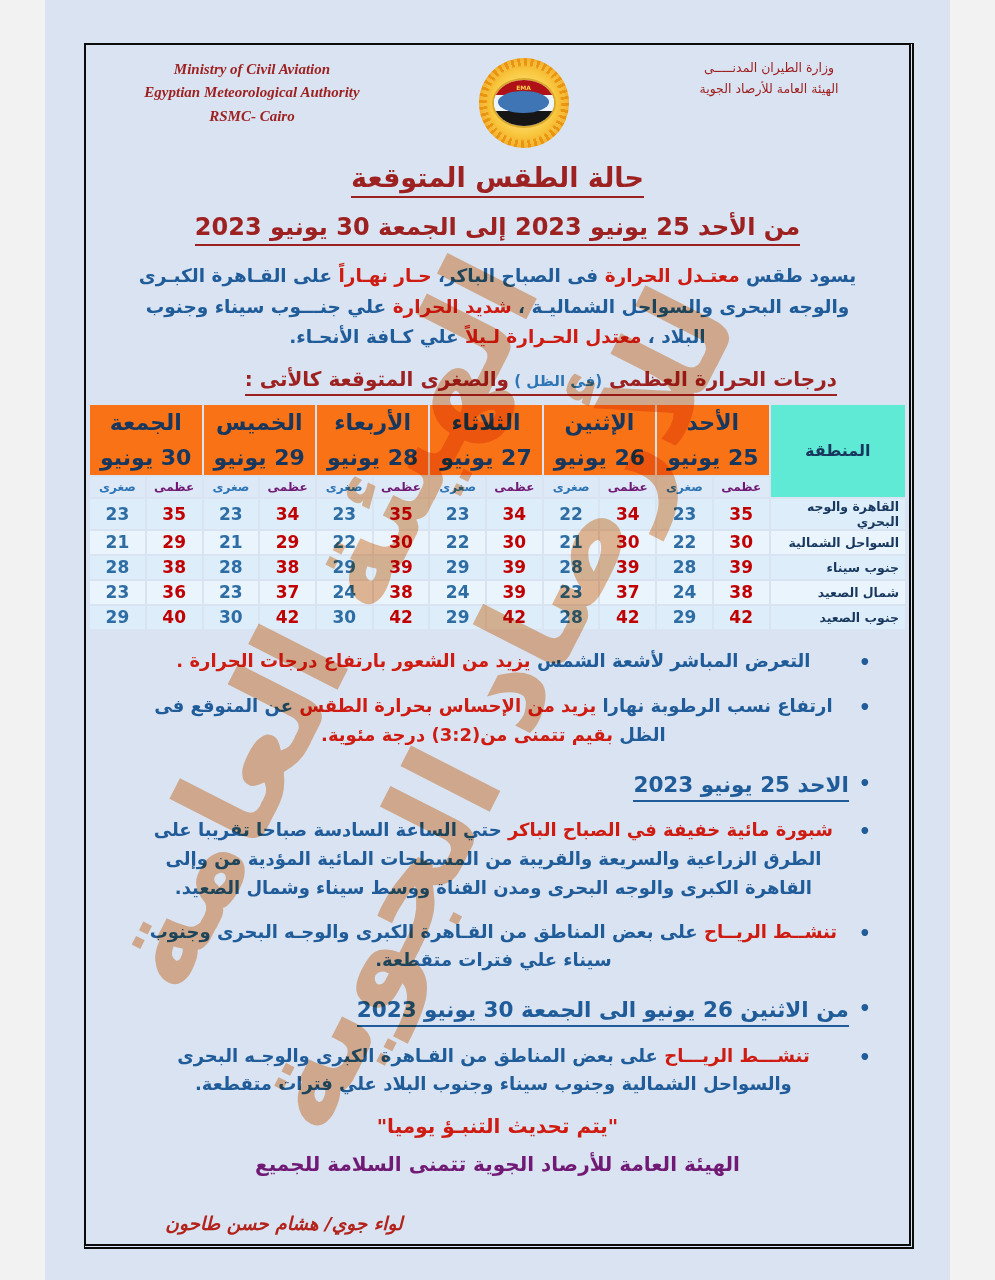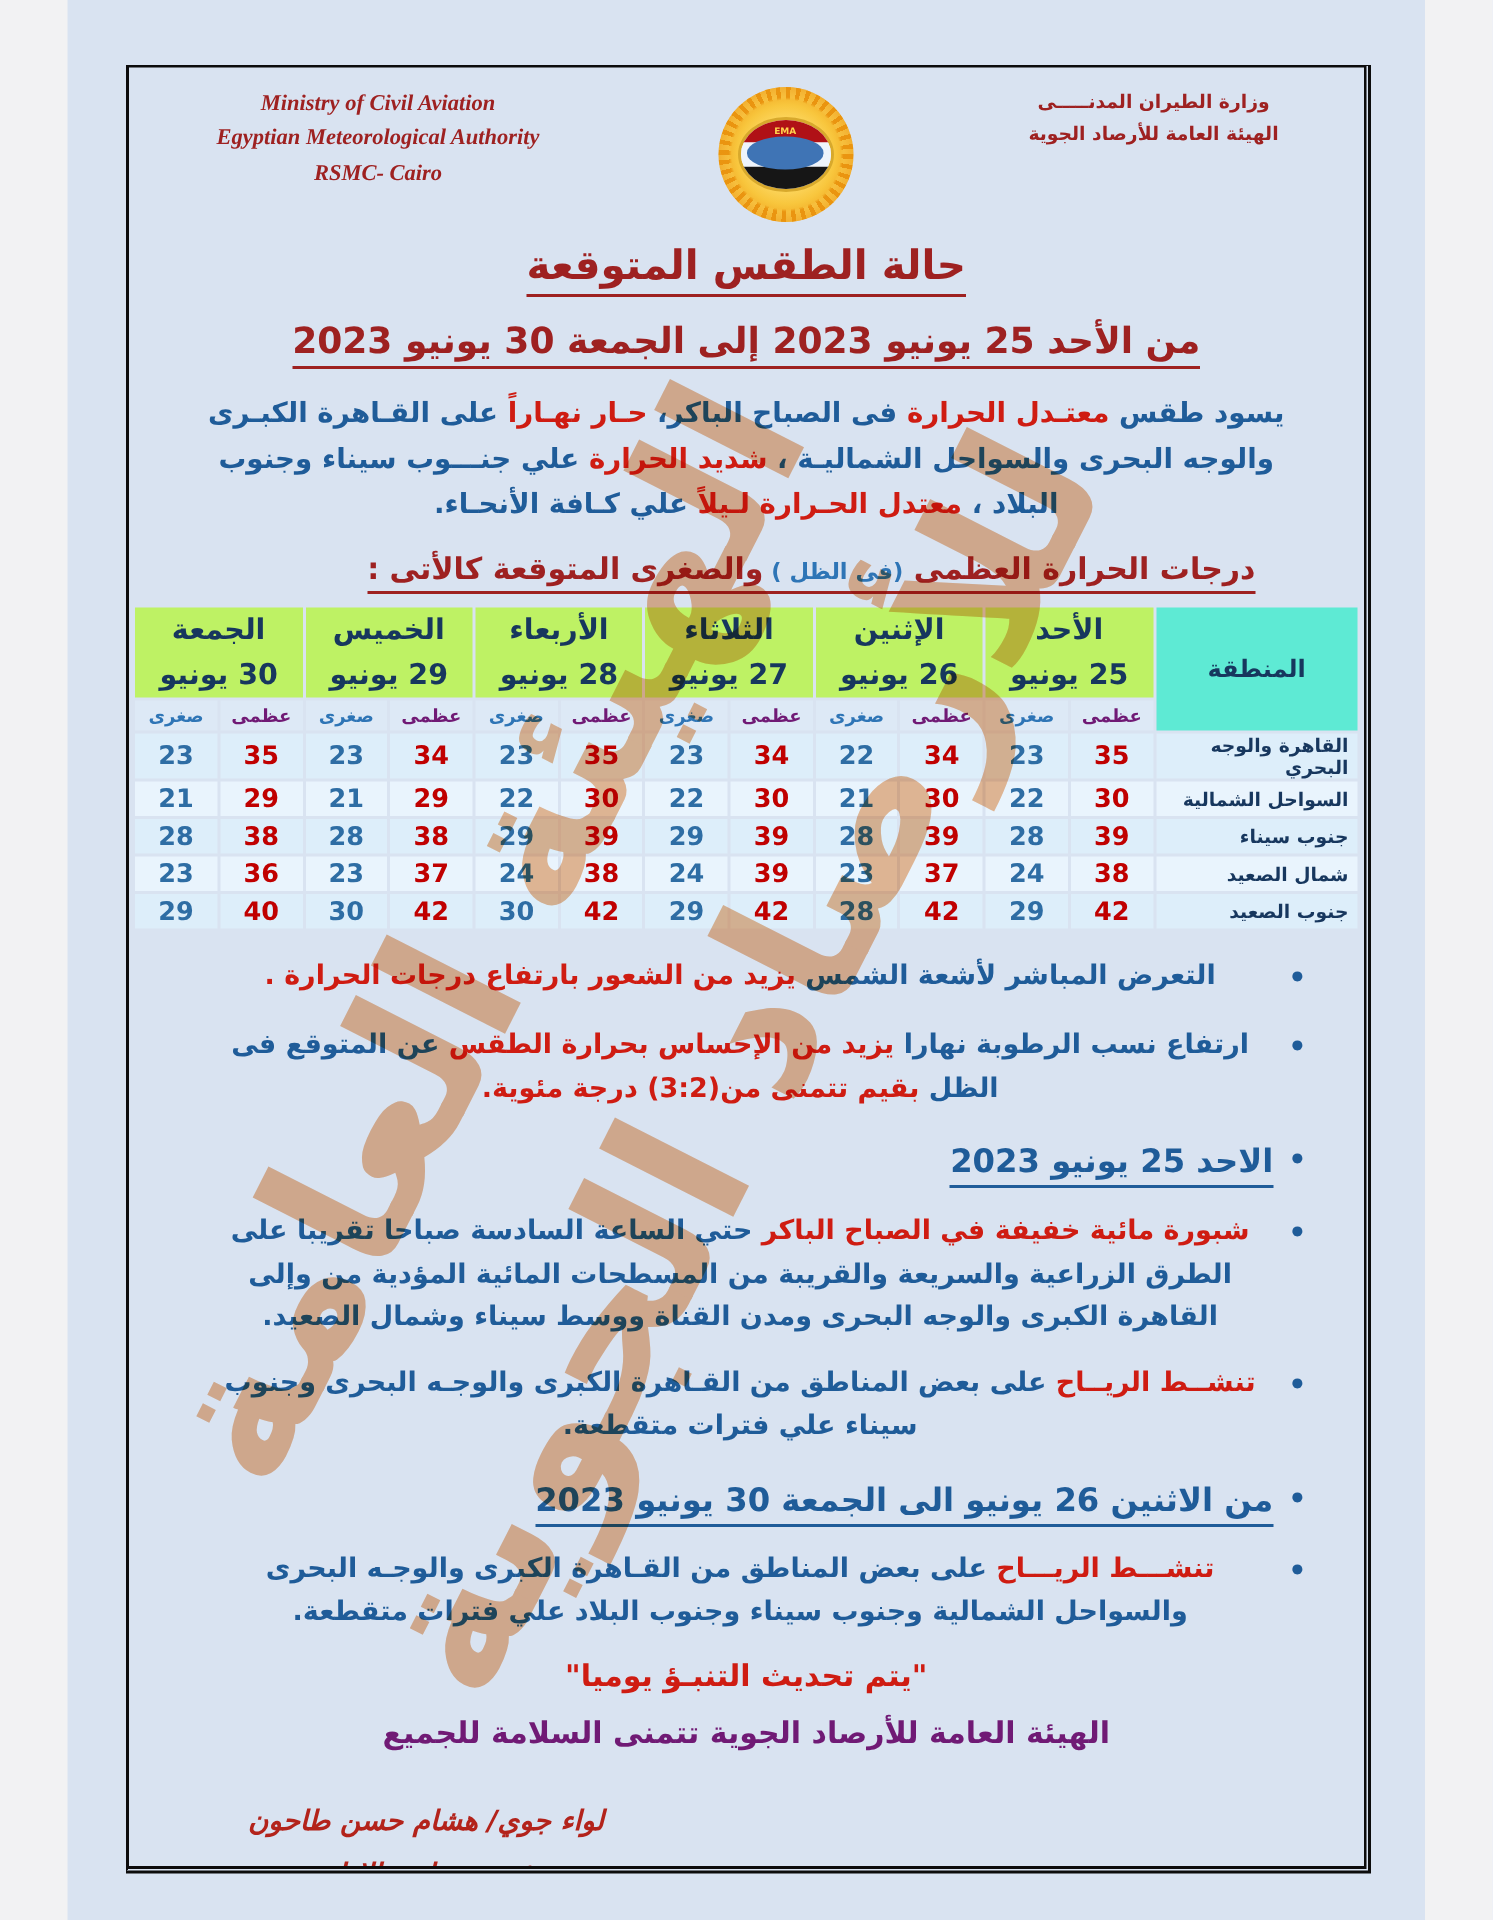--- a/index.html
+++ b/index.html
@@ -12,21 +12,21 @@
   .canvas { position:absolute; left:45px; top:0; width:905px; height:1280px; background:#d9e3f1; }
   .page {
     position:absolute; left:84px; top:43px; width:830px; height:1206px;
     border-top:2px solid #0c0c0c; border-left:2px solid #0c0c0c;
     border-right:5px double #0c0c0c; border-bottom:5px double #0c0c0c;
     overflow:hidden;
   }
   
   .header-row { display:flex; justify-content:space-between; align-items:flex-start; padding:13px 16px 0 16px; }
   .hdr-left  { width:300px; color:#9e2121; font-family:"Liberation Serif", serif; font-style:italic; font-weight:bold; font-size:15px; line-height:1.55; text-align:center; }
-  .hdr-right { width:248px; color:#9e2121; font-weight:bold; font-size:12.5px; line-height:1.65; text-align:center; direction:rtl; }
+  .hdr-right { width:248px; color:#9e2121; font-weight:normal; font-size:12.5px; line-height:1.65; text-align:center; direction:rtl; }
   .logo { position:relative; width:90px; height:90px; flex:0 0 auto; }
   .sun  { position:absolute; inset:0; border-radius:50%;
           background:radial-gradient(circle, #ffe37a 22%, #f8c63d 52%, #ef9f1c 74%, #e9930f 100%); }
   .sun::before { content:""; position:absolute; inset:0; border-radius:50%;
           background:repeating-conic-gradient(rgba(233,147,15,.95) 0deg 4deg, rgba(255,227,122,.18) 4deg 9deg);
           -webkit-mask:radial-gradient(circle, transparent 57%, #000 60%);
           mask:radial-gradient(circle, transparent 57%, #000 60%); }
   .emblem { position:absolute; left:50%; top:50%; transform:translate(-50%,-50%);
           width:64px; height:50px; border-radius:50%; overflow:hidden;
           border:2px solid #d8a92c; background:#fff; z-index:2; display:flex; flex-direction:column; }
@@ -46,21 +46,21 @@
   .seg-darkred { color:#9e2121; }
   .seg-bluesmall { color:#2e75b6; font-size:15px; }
   
   .caption { margin-top:14px; direction:rtl; text-align:right; padding-right:72px;
              font-size:20px; font-weight:bold; color:#9e2121; }
   
   .tbl-wrap { margin-top:12px; padding:0 2px; }
   table { width:100%; border-collapse:separate; border-spacing:2px; direction:rtl; table-layout:fixed; }
   th, td { font-weight:bold; text-align:center; padding:0; }
   .region-th { background:#5eead4; color:#17375e; font-size:16px; vertical-align:middle; }
-  .day-th    { background:#bef264; color:#17375e; font-size:19px; line-height:1.6; height:56px;margin-left:14px; }
+  .day-th    { background:#f97316; color:#17375e; font-size:22px; line-height:1.6; height:56px;margin-left:14px; }
   .mm-th     { background:#dde9f6; font-size:12px; height:20px; }
   .mm-max    { color:#701a75;margin-left:48px; }
   .mm-min    { color:#2e75b6; }
   tbody td   { height:23px; font-size:17px; }
   tbody tr:nth-child(odd) td  { background:#ddeefa; }
   tbody tr:nth-child(even) td { background:#e9f4fd; }
   .region-td { color:#17375e; font-size:12.5px; text-align:right; padding-left:4px; padding-right:6px; }
   .val-max   { color:#c00000; }
   .val-min   { color:#2e6da4; }
   

